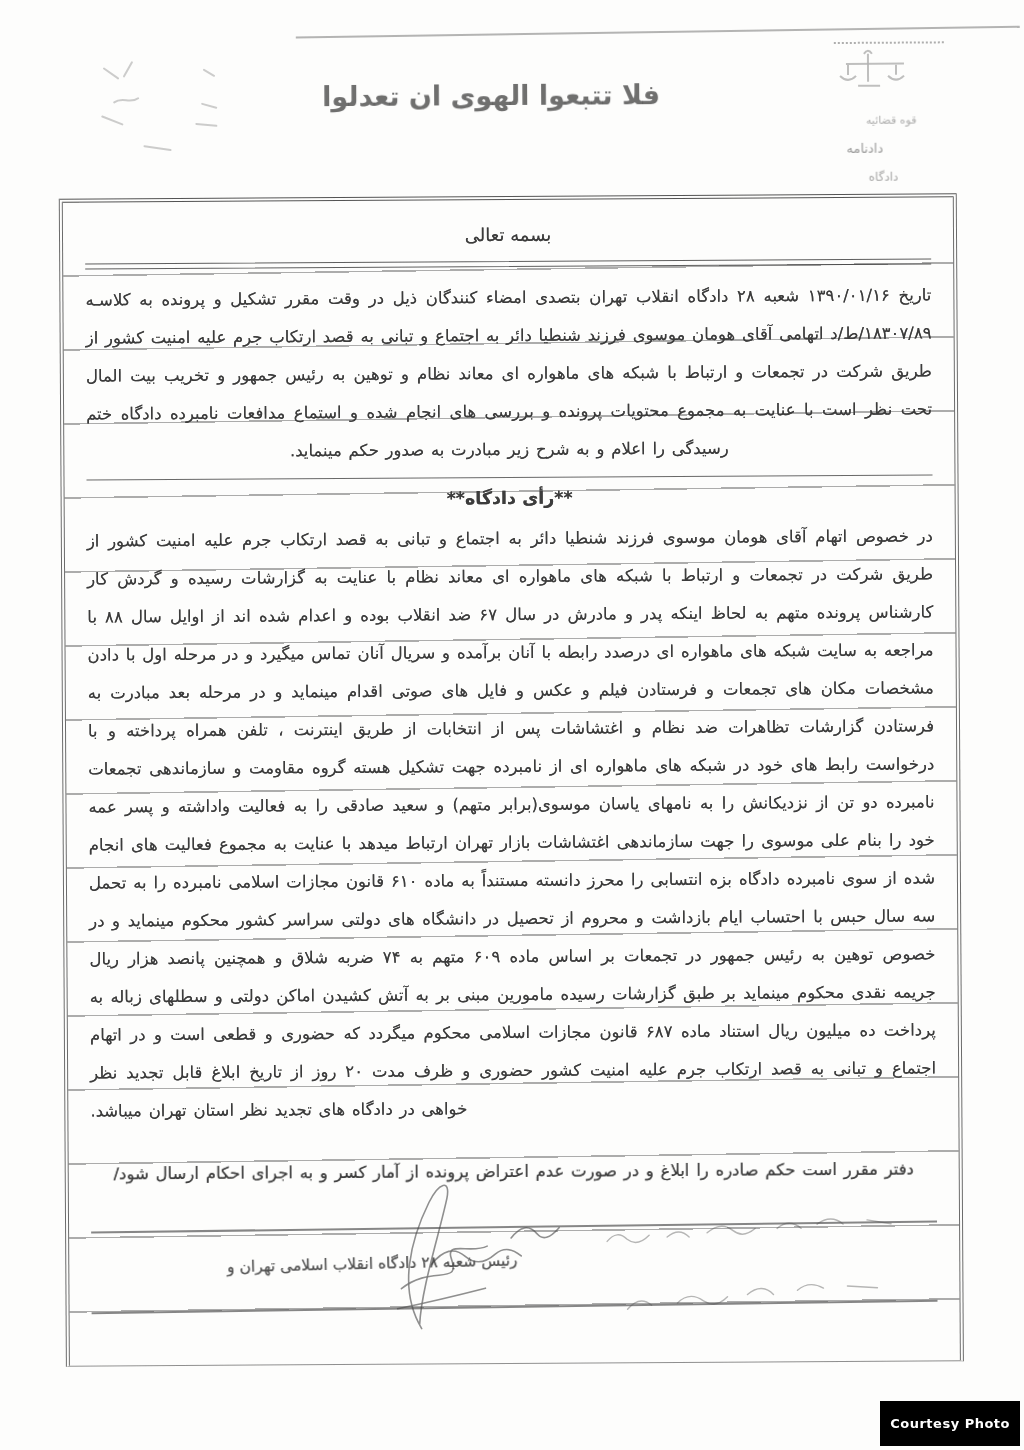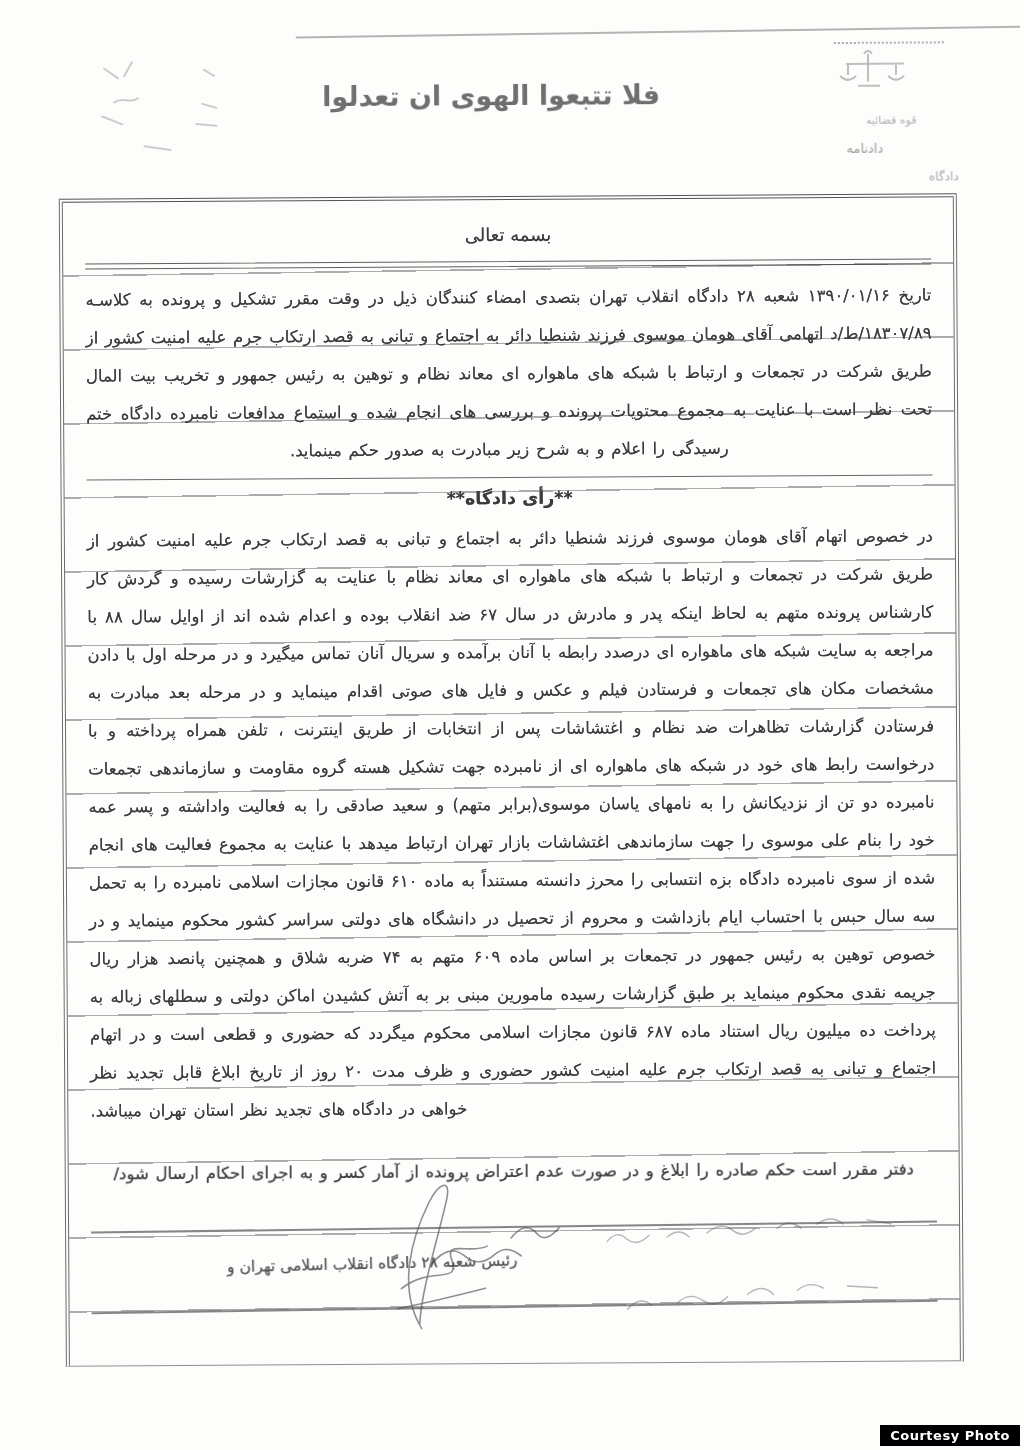--- a/index.html
+++ b/index.html
@@ -33,21 +33,21 @@
   .lh-authority{
     position:absolute;left:800px;top:116px;width:190px;text-align:center;
     font-size:11px;letter-spacing:3px;color:rgba(95,95,95,.5);
     filter:blur(.4px);direction:rtl;
   }
   .lh-formtitle{
     position:absolute;left:850px;top:143px;width:110px;text-align:left;
     font-size:13px;color:rgba(90,90,90,.6);filter:blur(.3px);direction:rtl;
   }
   .lh-court{
-    position:absolute;left:872px;top:172px;width:90px;text-align:right;
+    position:absolute;left:872px;top:172px;width:90px;text-align:left;
     font-size:12px;color:rgba(95,95,95,.55);filter:blur(.3px);direction:rtl;
   }
   
   .frame{
     position:absolute;left:62px;top:196px;width:898px;height:1168px;
     border-top:4px double rgba(55,55,55,.85);
     border-left:4px double rgba(60,60,60,.75);
     border-right:4px double rgba(60,60,60,.75);
     border-bottom:1px solid rgba(70,70,70,.6);
     box-sizing:border-box;
@@ -92,21 +92,21 @@
   .stamp-title{
     position:absolute;right:330px;top:56px;width:470px;
     font-size:15.5px;color:rgba(75,75,75,.85);
     transform:rotate(-1deg);text-align:center;filter:blur(.3px);
   }
   
   .credit{
     position:absolute;right:4px;bottom:4px;
     background:#000;color:#fff;
     font-size:13px;font-weight:bold;
-    padding:3px 10px;letter-spacing:.5px;
+    padding:15px 10px;letter-spacing:.5px;
     font-family:"DejaVu Sans",sans-serif;
   }
 </style>
 </head>
 <body>
 
 <div class="scan">
 
   <div class="artifact-top"></div>
 

